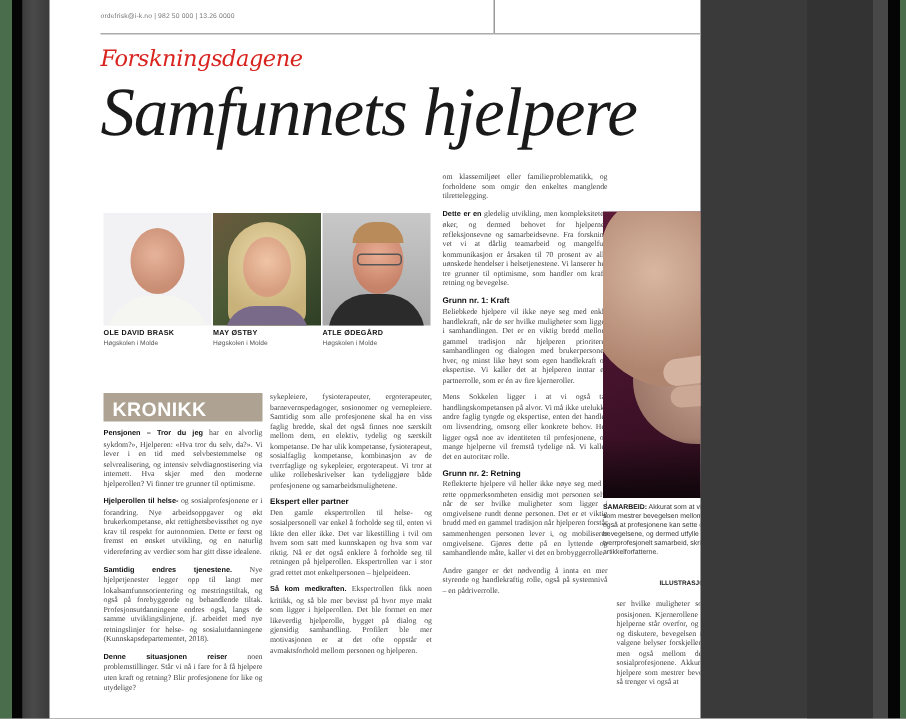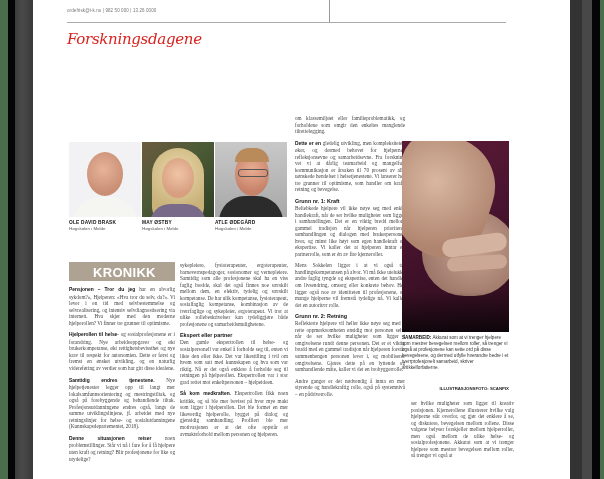--- a/index.html
+++ b/index.html
@@ -4,21 +4,21 @@
 <style>
   html,body{margin:0;padding:0;}
   body{width:604px;height:479px;overflow:hidden;background:#3a3a3a;position:relative;font-family:"Liberation Serif",serif;}
   .edge-l1{position:absolute;left:0;top:0;width:8px;height:479px;background:#4a6e4c;}
   .edge-l2{position:absolute;left:8px;top:0;width:7px;height:479px;background:#050505;}
   .edge-l3{position:absolute;left:15px;top:0;width:18px;height:479px;background:linear-gradient(90deg,#3c3c3c,#4a4a4a 40%,#3a3a3a);}
   .edge-r1{position:absolute;left:538px;top:0;width:44px;height:479px;background:#333;}
   .edge-r2{position:absolute;left:582px;top:0;width:10px;height:479px;background:#484848;}
   .edge-r3{position:absolute;left:592px;top:0;width:8px;height:479px;background:#050505;}
   .edge-r4{position:absolute;left:600px;top:0;width:4px;height:479px;background:#4a6e4c;}
-  .page{position:absolute;left:33px;top:0;width:537px;height:479px;background:#fff;overflow:hidden;}
+  .page{position:absolute;left:33px;top:0;width:434px;height:479px;background:#fff;overflow:hidden;}
   .hdr-contact{position:absolute;left:34px;top:8px;font-family:"Liberation Sans",sans-serif;font-size:4.5px;color:#777;letter-spacing:.1px;}
   .hdr-vline{position:absolute;left:296px;top:0;width:1px;height:22px;background:#999;}
   .hdr-rule{position:absolute;left:34px;top:22px;width:439px;height:1px;background:#aaa;}
   .kicker{position:absolute;left:34px;top:30px;font-family:"DejaVu Serif",serif;font-style:italic;font-size:15px;color:#d8231f;letter-spacing:-.3px;}
   .headline{position:absolute;left:34px;top:52px;font-family:"Liberation Serif",serif;font-style:italic;font-size:46px;line-height:45px;color:#1a1a1a;letter-spacing:-.8px;}
   .portraits{position:absolute;left:36px;top:142px;display:flex;gap:1px;}
   .portrait{width:72px;}
   .photo{width:72px;height:75px;position:relative;overflow:hidden;}
   .photo.p1{background:linear-gradient(180deg,#f2f2f4 0%,#f2f2f4 100%);}
   .photo.p2{background:linear-gradient(135deg,#6b5a3e 0%,#4c5a36 45%,#2f3f25 100%);}
@@ -33,21 +33,21 @@
   .p3 .hair{position:absolute;left:20px;top:6px;width:34px;height:14px;border-radius:16px 16px 0 0;background:#b98a5a;}
   .p3 .body{position:absolute;left:4px;top:54px;width:64px;height:30px;border-radius:26px 26px 0 0;background:#2b2b2b;}
   .p3 .glasses{position:absolute;left:23px;top:27px;width:28px;height:6px;border:1px solid #555;border-radius:3px;}
   .pname{font-family:"Liberation Sans",sans-serif;font-weight:bold;font-size:4.8px;color:#111;margin-top:3px;letter-spacing:.2px;}
   .prole{font-family:"Liberation Sans",sans-serif;font-size:4.4px;color:#555;margin-top:1px;}
   .col{position:absolute;font-family:"Liberation Serif",serif;font-size:5.2px;line-height:6.55px;color:#444;text-align:justify;}
   .col p{margin:0 0 5px 0;}
   .col b{color:#111;font-family:"Liberation Sans",sans-serif;font-size:4.9px;}
   .col h4{margin:0;font-family:"Liberation Sans",sans-serif;font-weight:bold;font-size:5.4px;color:#111;line-height:7px;}
   .kronikk{position:absolute;left:36px;top:262px;width:106px;height:19px;background:#aea393;}
-  .kronikk span{position:absolute;left:24px;top:3px;font-family:"Liberation Sans",sans-serif;font-weight:bold;font-size:13px;color:#fff;letter-spacing:.3px;}
+  .kronikk span{position:absolute;left:6px;top:3px;font-family:"Liberation Sans",sans-serif;font-weight:bold;font-size:13px;color:#fff;letter-spacing:.3px;}
   .c1{left:36px;top:286px;width:106px;}
   .c2{left:147px;top:262px;width:108px;}
   .c3{left:262px;top:115px;width:110px;}
   .c4{left:378px;top:400px;width:103px;}
   .hands{position:absolute;left:369px;top:141px;width:107px;height:191px;overflow:hidden;background:linear-gradient(160deg,#5b1a36 0%,#4a1430 40%,#2a0c1a 100%);}
   .hands .h1{position:absolute;left:-10px;top:-5px;width:100px;height:120px;border-radius:40px 60px 50px 70px;background:radial-gradient(circle at 40% 40%,#d8b7a0,#b08570 70%);transform:rotate(18deg);}
   .hands .h2{position:absolute;left:20px;top:70px;width:95px;height:85px;border-radius:45px;background:radial-gradient(circle at 55% 45%,#c9a593,#9c7668 75%);}
   .hands .h3{position:absolute;left:40px;top:95px;width:65px;height:18px;border-radius:9px;background:#d5b3a1;transform:rotate(-8deg);}
   .hands .h4{position:absolute;left:45px;top:115px;width:60px;height:14px;border-radius:7px;background:#cba896;transform:rotate(-4deg);}
   .hands .shadow{position:absolute;left:0;bottom:0;width:107px;height:40px;background:linear-gradient(180deg,rgba(0,0,0,0),rgba(10,5,8,.85));}
@@ -66,20 +66,21 @@
 <div class="edge-r3"></div>
 <div class="edge-r4"></div>
 
 <div class="page">
   <div class="hdr-contact">ordefrisk@i-k.no | 982 50 000 | 13.26 0000</div>
   <div class="hdr-vline"></div>
   <div class="hdr-rule"></div>
 
   <div class="kicker">Forskningsdagene</div>
   <div class="headline">
+    <div>Samfunnets hjelpere</div>
   </div>
 
   <div class="portraits">
     <div class="portrait">
       <div class="photo p1">
           <div class="face"></div>
           <div class="body"></div>
         </div>
       <div class="pname">OLE DAVID BRASK</div>
       <div class="prole">Høgskolen i Molde</div>

